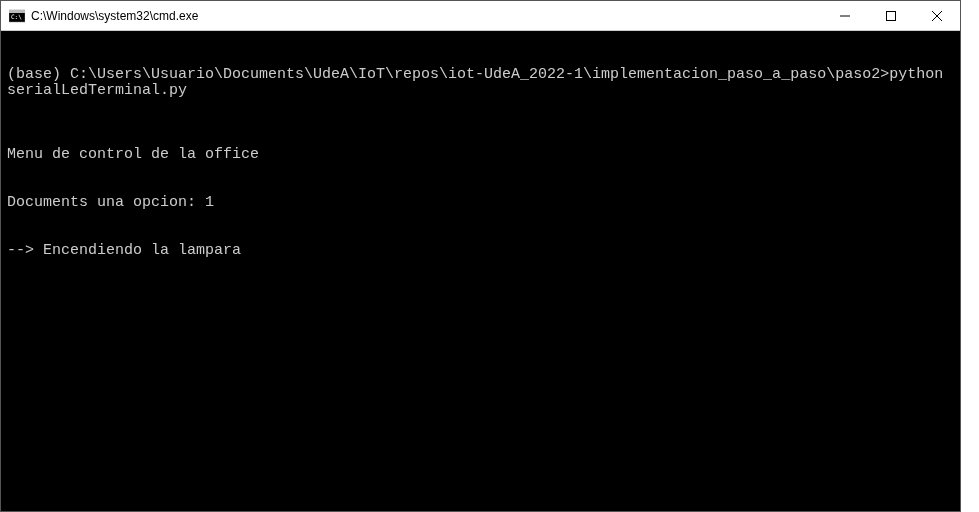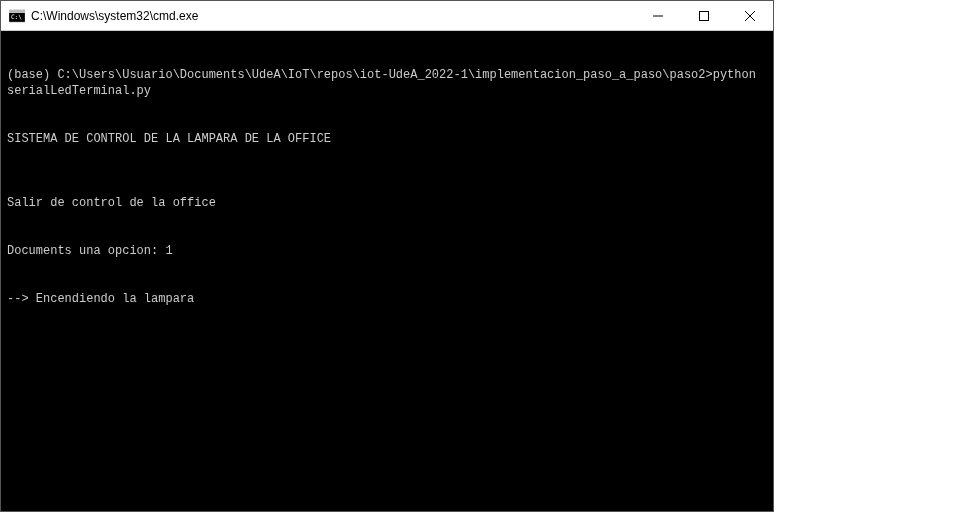--- a/index.html
+++ b/index.html
@@ -8,21 +8,21 @@
       box-sizing: border-box;
     }
     body {
       background: #ffffff;
       font-family: Consolas, 'Courier New', monospace;
       width: 979px;
       height: 512px;
       overflow: hidden;
     }
     .window {
-      width: 774px;
+      width: 961px;
       height: 512px;
       background: #000000;
       border: 1px solid #555555;
       display: flex;
       flex-direction: column;
     }
     .titlebar {
       height: 30px;
       background: #ffffff;
       display: flex;
@@ -65,21 +65,21 @@
       font-family: 'Segoe UI', sans-serif;
       font-size: 10px;
       color: #000000;
       cursor: pointer;
     }
     .terminal-content {
       flex: 1;
       background: #000000;
       color: #cccccc;
       font-family: Consolas, 'Courier New', monospace;
-      font-size: 12px;
+      font-size: 15px;
       line-height: 16px;
       padding: 4px 6px;
       white-space: pre-wrap;
       word-break: break-all;
       overflow: hidden;
     }
     .terminal-line {
       min-height: 16px;
     }
   </style>
@@ -113,23 +113,22 @@
         <svg width="10" height="10" viewBox="0 0 10 10">
             <line x1="0" y1="0" x2="10" y2="10" stroke="#000" stroke-width="1"></line>
             <line x1="10" y1="0" x2="0" y2="10" stroke="#000" stroke-width="1"></line>
           </svg>
       </div>
     </div>
   </div>
 
   <div class="terminal-content">
     <div class="terminal-line"><span>(base) C:\Users\Usuario\Documents\UdeA\IoT\repos\iot-UdeA_2022-1\implementacion_paso_a_paso\paso2&gt;</span><span>python serialLedTerminal.py</span></div>
-    <div class="terminal-line">SISTEMA DE CONTROL DE LA LAMPARA DE LA OFFICE</div>
 
-    <div class="terminal-line">Salir de control de la office</div>
+    <div class="terminal-line">Menu de control de la office</div>
     <div class="terminal-line"><span>Documents una opcion: </span><span>1</span></div>
     <div class="terminal-line">--&gt; Encendiendo la lampara</div>
     <div class="terminal-line">&nbsp;</div>
 
     
     
     
     
     
     

